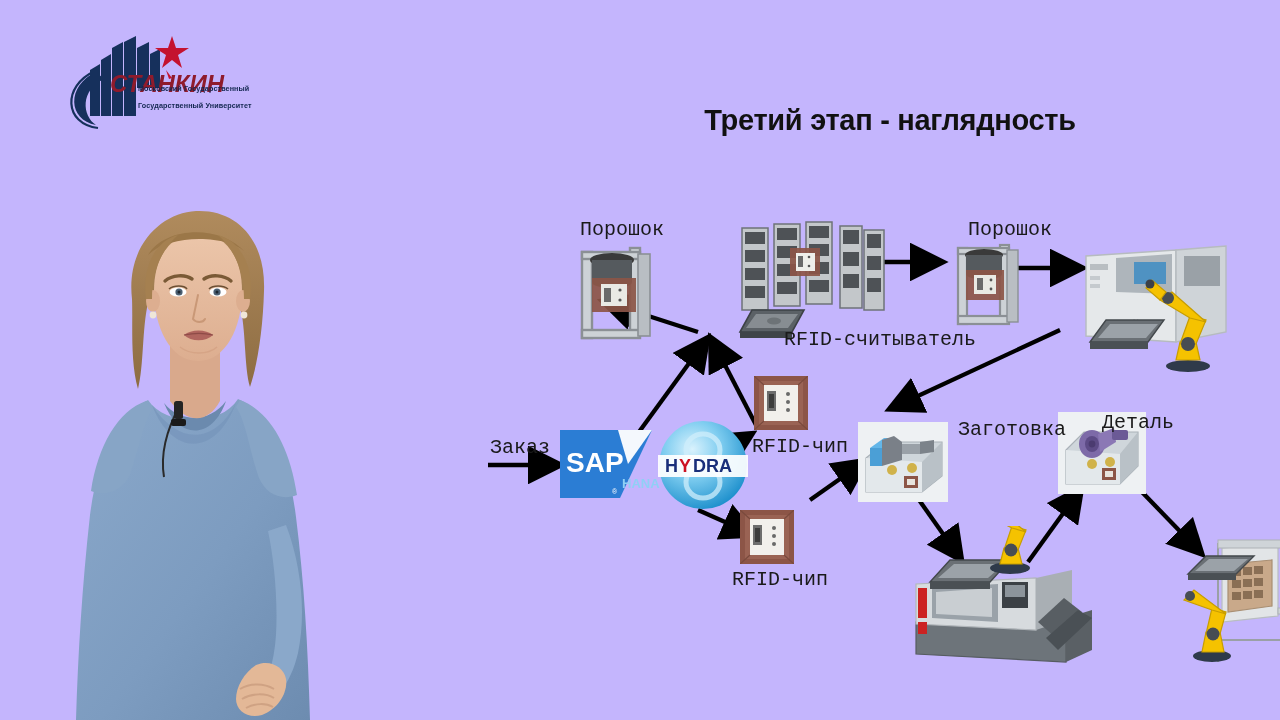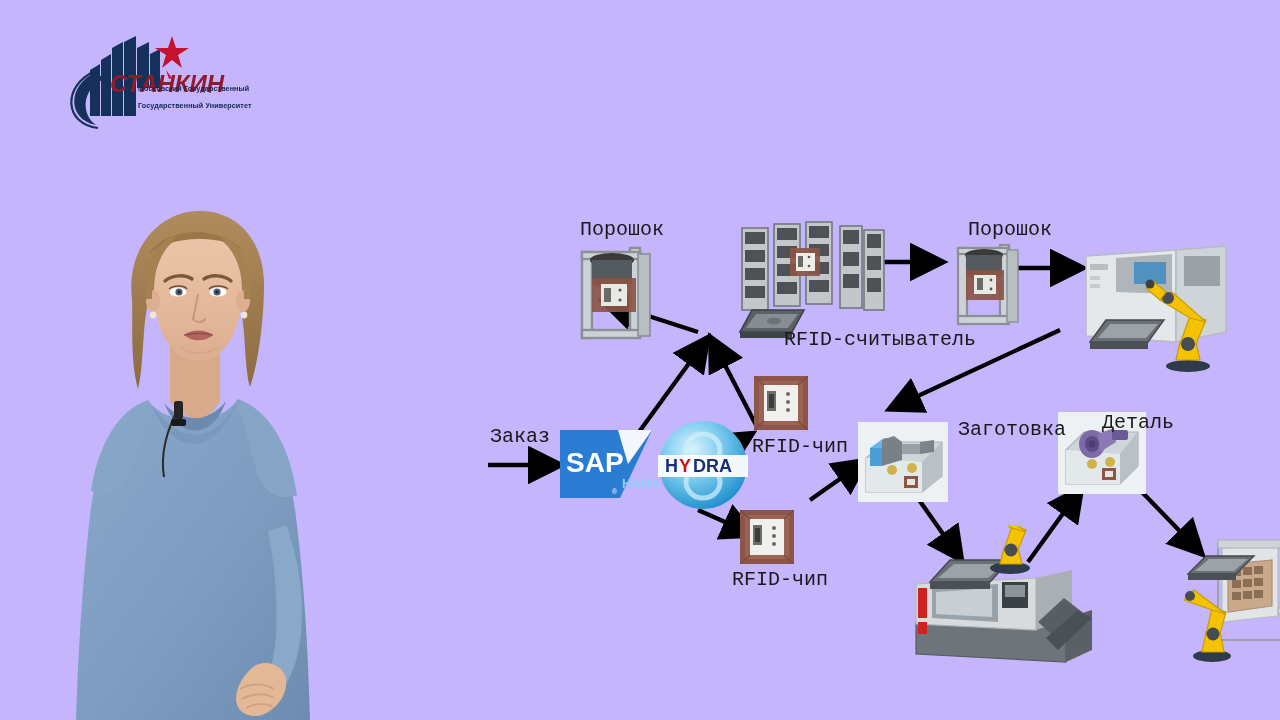--- a/index.html
+++ b/index.html
@@ -120,20 +120,21 @@
       <polygon points="124,12 128,24 141,24 130,31 134,44 124,36 114,44 118,31 107,24 120,24" fill="#c4122f"></polygon>
 
       <path d="M118,46 l6,8 l-3,1 z" fill="#c4122f"></path>
 
       <text x="62" y="68" font-family="'Liberation Sans', sans-serif" font-size="24" font-weight="bold" font-style="italic" fill="#8f1b2c">СТАНКИН</text>
     </svg>
     <div class="logo-sub" id="logo-sub1">Московский Государственный</div>
     <div class="logo-sub" id="logo-sub2">Государственный Университет</div>
   </div>
 
+  <div id="slide-title" style="color: rgb(17, 17, 17);">Третий этап - наглядность</div>
 
   <svg id="presenter" viewBox="0 0 350 525">
     <defs>
       <linearGradient id="dressG" x1="0" y1="0" x2="1" y2="1">
         <stop offset="0%" stop-color="#8aa8ca"></stop>
         <stop offset="55%" stop-color="#7d9cc0"></stop>
         <stop offset="100%" stop-color="#6d8cb0"></stop>
       </linearGradient>
       <linearGradient id="hairG" x1="0" y1="0" x2="0" y2="1">
         <stop offset="0%" stop-color="#b08b5d"></stop>
@@ -508,21 +509,21 @@
         <path d="M24 104 L38 104 L44 82 L30 78 Z" fill="#f5c200" stroke="#c79d00" stroke-width="1.2"></path>
         <circle cx="31" cy="104" r="6.5" fill="#474d53"></circle>
         <path d="M30 80 L44 84 L12 60 L2 70 Z" fill="#f5c200" stroke="#c79d00" stroke-width="1.2"></path>
         <circle cx="8" cy="66" r="5" fill="#474d53"></circle>
       </g>
     </svg>
 
     <div class="dlabel" style="left:140px; top:28px;">Порошок</div>
     <div class="dlabel" style="left:344px; top:138px;">RFID-считыватель</div>
     <div class="dlabel" style="left:528px; top:28px;">Порошок</div>
-    <div class="dlabel" style="left:50px;  top:235px;">Заказ</div>
+    <div class="dlabel" style="left:50px;  top:246px;">Заказ</div>
     <div class="dlabel" style="left:312px; top:245px;">RFID-чип</div>
     <div class="dlabel" style="left:292px; top:378px;">RFID-чип</div>
     <div class="dlabel" style="left:518px; top:228px;">Заготовка</div>
     <div class="dlabel" style="left:662px; top:221px;">Деталь</div>
 
   </div>
 
 </div>
 
 </body></html>

